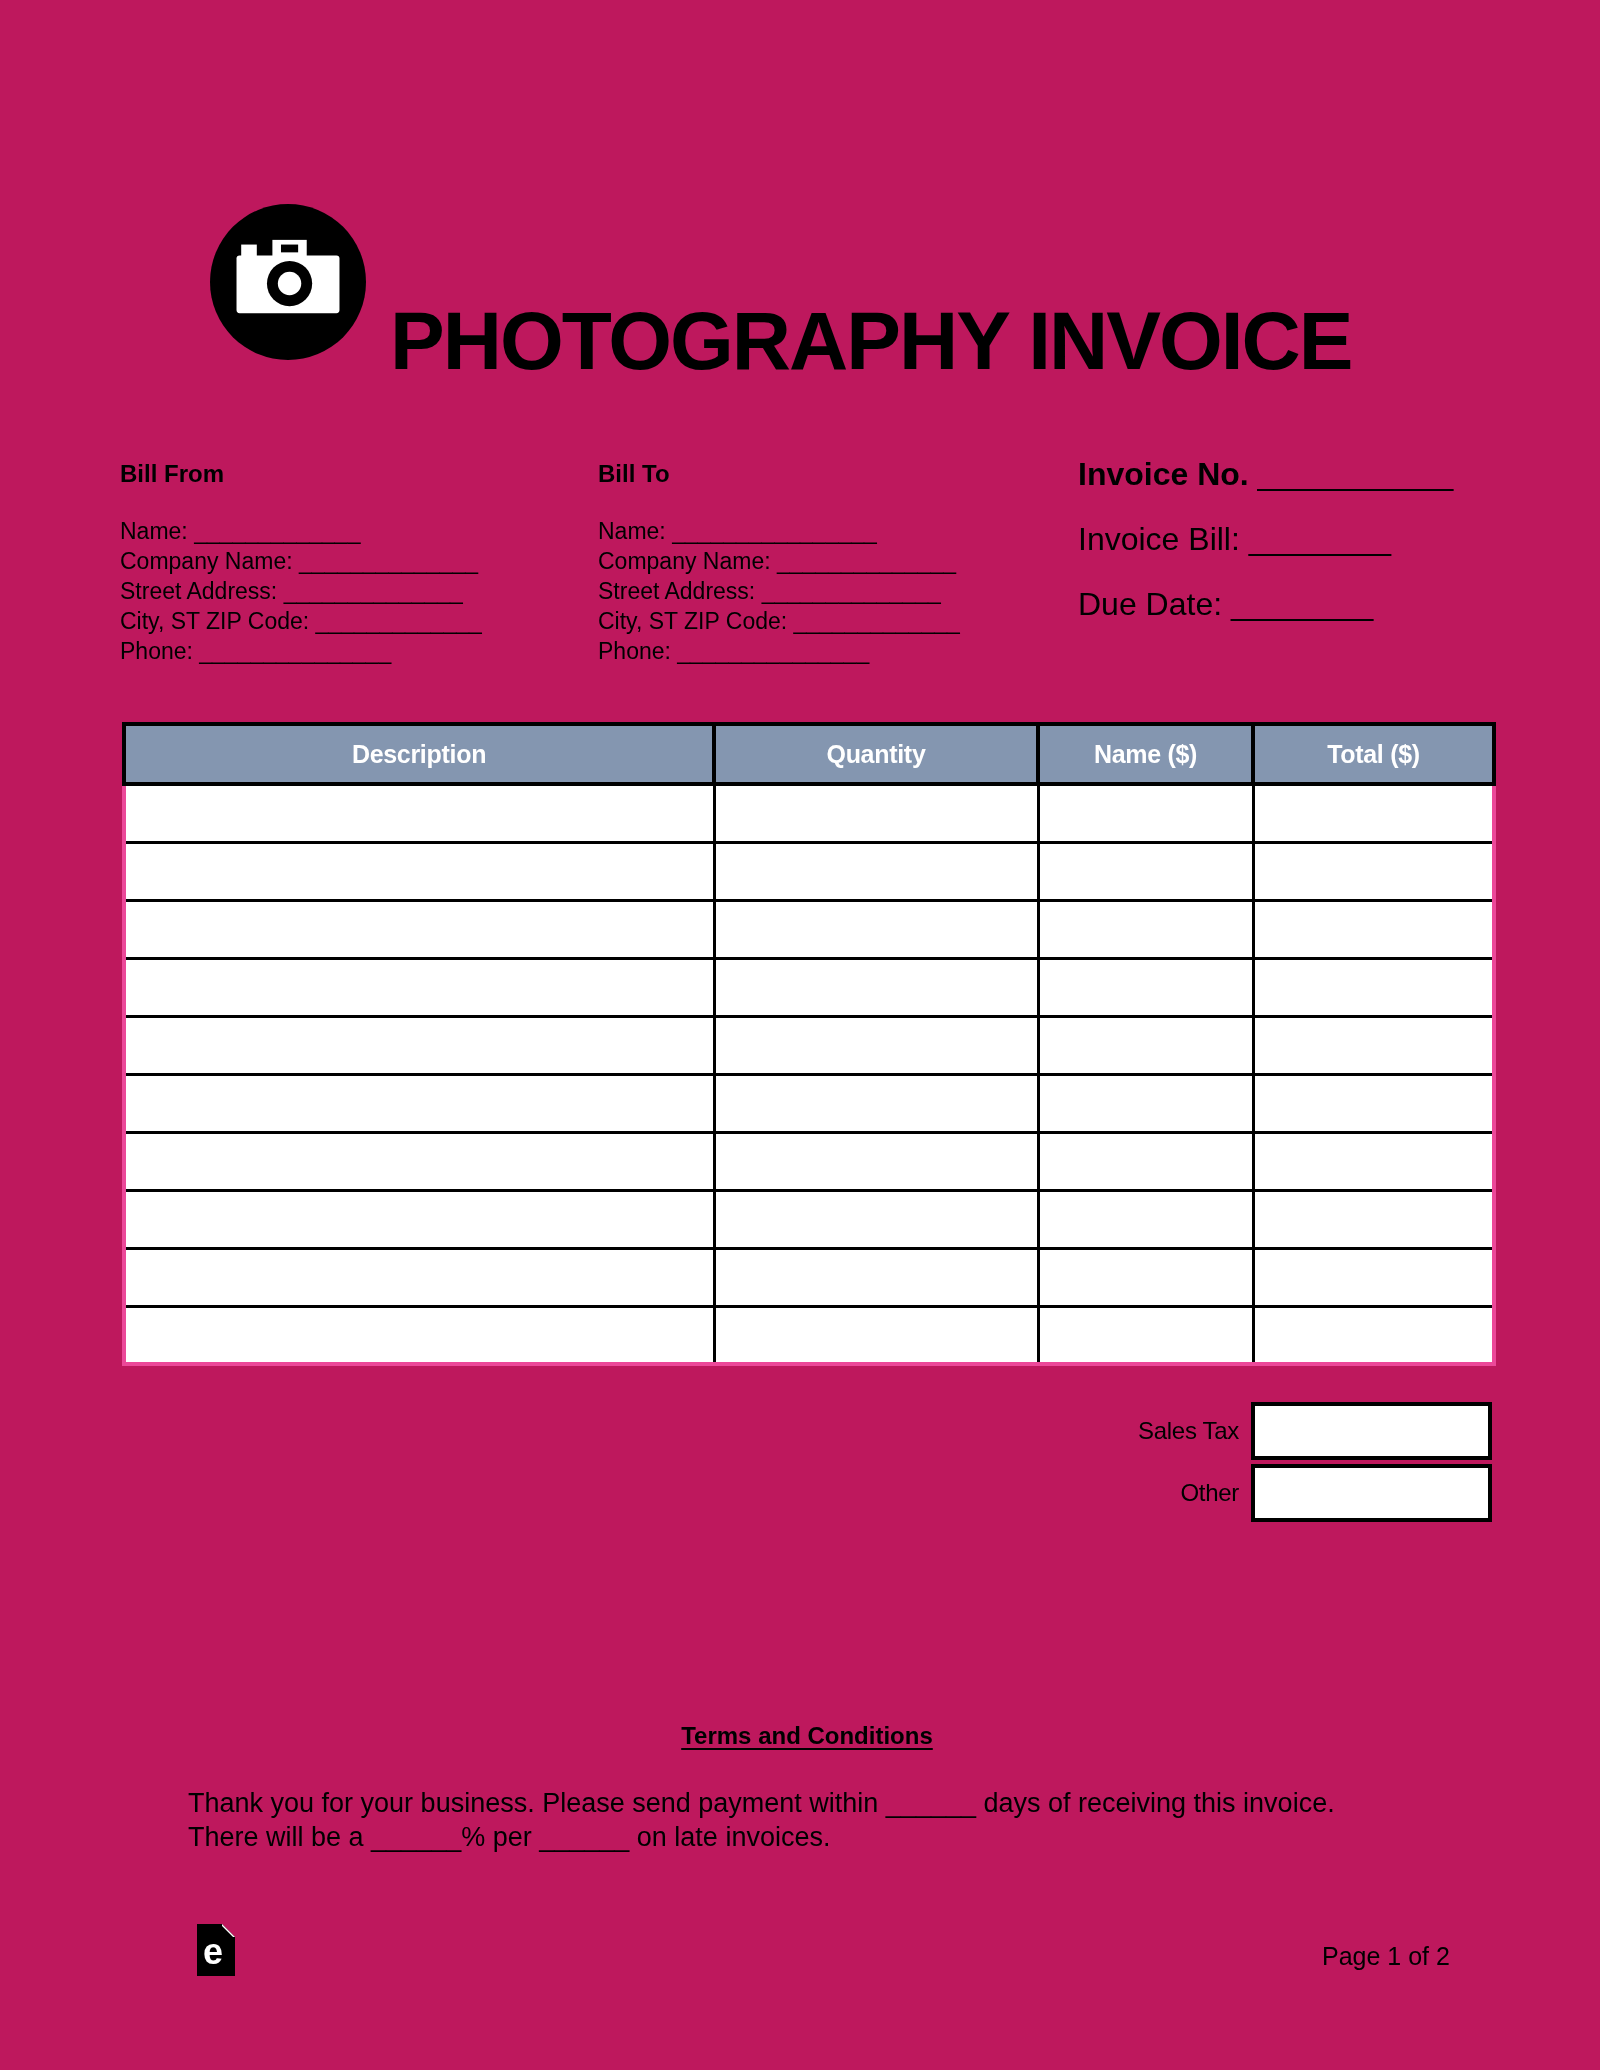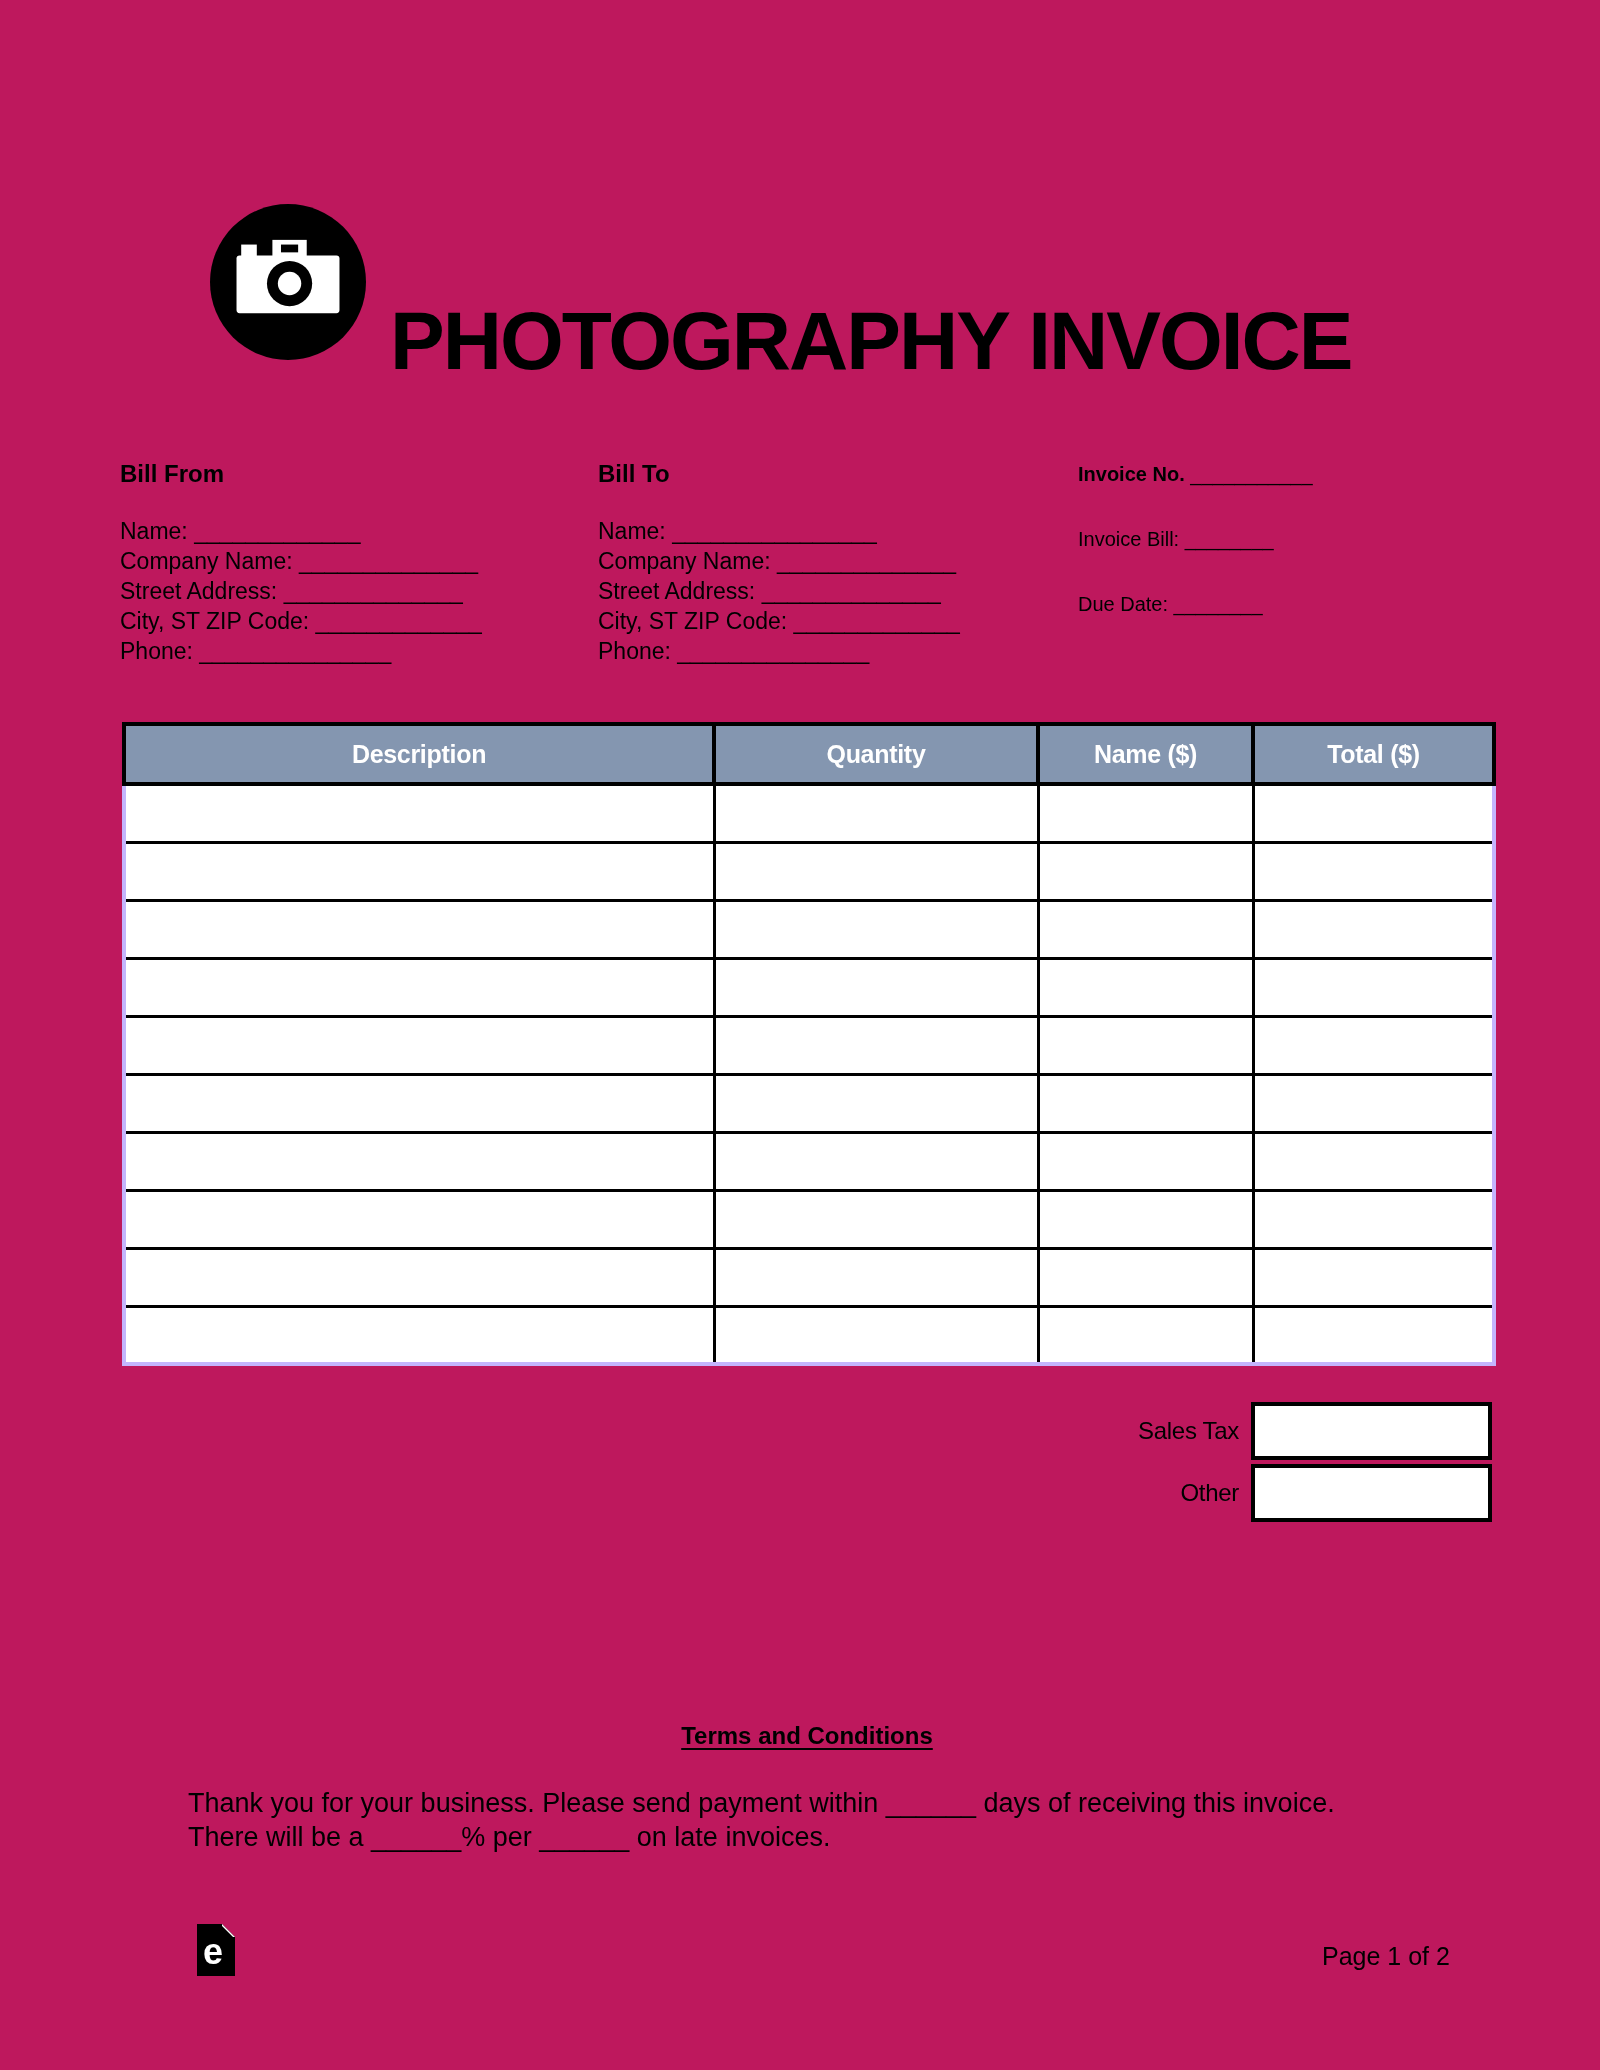--- a/index.html
+++ b/index.html
@@ -20,28 +20,28 @@
 
   
   .party { position:absolute; top:460px; width:470px; }
   .party-from { left:120px; }
   .party-to   { left:598px; }
   .party h2 { font-size:24px; font-weight:700; line-height:28px; margin-bottom:28px; }
   .field-line { font-size:23px; line-height:30px; white-space:nowrap; }
   .blank { letter-spacing:0; }
 
   .meta { position:absolute; left:1078px; top:460px; width:430px; }
-  .meta-row { font-size:20px; line-height:28px; margin-bottom:37px; white-space:nowrap; }
+  .meta-row { font-size:32px; line-height:28px; margin-bottom:37px; white-space:nowrap; }
   .meta-row .lbl-bold { font-weight:700; }
 
   
   table.items {
     position:absolute; left:122px; top:722px; width:1370px;
     border-collapse:collapse; table-layout:fixed;
-    border:4px solid #c4b5fd;
+    border:4px solid #ec4899;
   }
   table.items th {
     background:var(--head-bg, #8496B0);
     color:var(--head-fg, #ffffff);
     font-size:25px; font-weight:700; letter-spacing:-0.3px;
     height:60px; border:4px solid #000; text-align:center; vertical-align:middle;
   }
   table.items td {
     height:58px; border:3px solid #000; background:#fff;
   }

